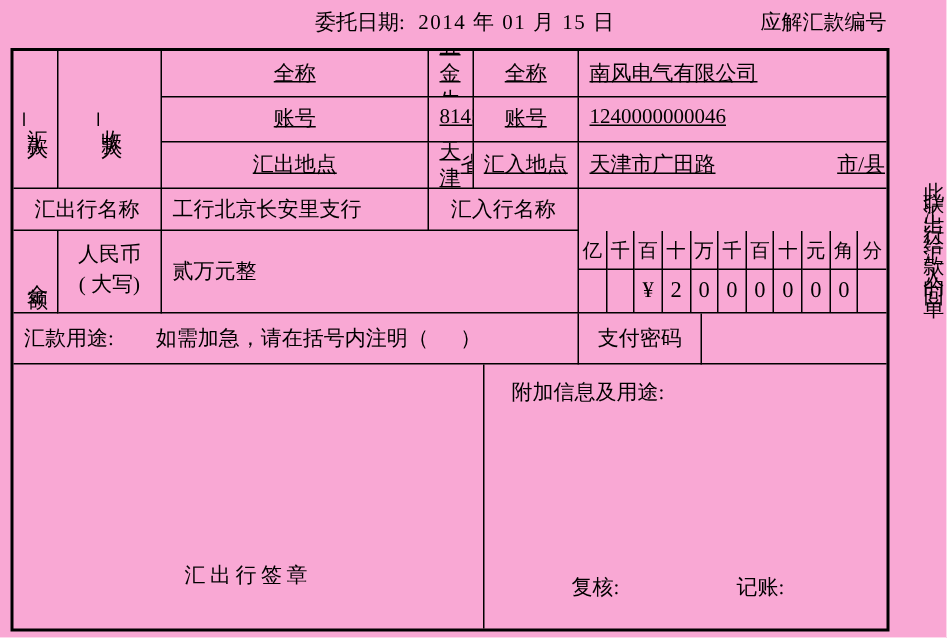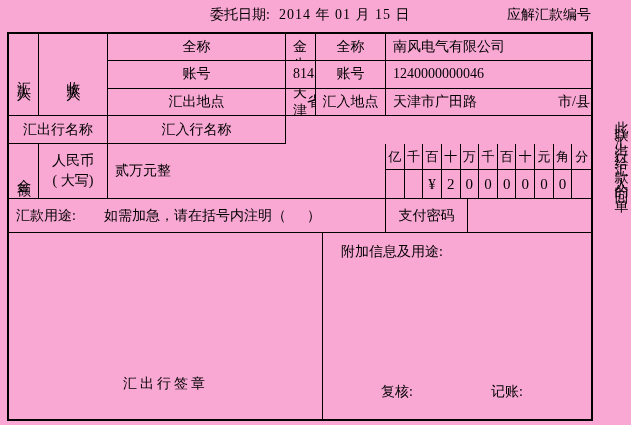--- a/index.html
+++ b/index.html
@@ -17,22 +17,22 @@
     border:2px solid #000;box-sizing:border-box;
     display:flex;flex-direction:column;
   }
   .cell{border-right:1px solid #000;border-bottom:1px solid #000;box-sizing:border-box;
         display:flex;align-items:center;overflow:hidden;}
   .noR{border-right:none;}
   .center{justify-content:center;}
   .padL{padding-left:7px;}
   .vwrap{display:flex;align-items:center;justify-content:center;}
   .vtext{writing-mode:vertical-rl;text-orientation:upright;letter-spacing:3px;line-height:1;}
-  .blockA{height:82px;display:grid;grid-template-columns:30px 69px 178px 30px 70px 1fr;
-          grid-template-rows:repeat(3,1fr);flex:0 0 auto;}
+  .blockA{height:92px;display:grid;grid-template-columns:30px 69px 178px 30px 70px 1fr;
+          grid-template-rows:repeat(3,1fr);flex:0 0 auto;text-decoration:underline;}
   .span3{grid-row:1 / 4;}
   .bankrow{height:28px;display:grid;grid-template-columns:99px 178px 100px 1fr;flex:0 0 auto;}
   .amount{height:55px;display:grid;grid-template-columns:30px 69px 278px 1fr;flex:0 0 auto;}
   .words-label{flex-direction:column;justify-content:center;line-height:1.45;}
   .digit-grid{display:grid;grid-template-columns:repeat(11,1fr);grid-template-rows:26px 1fr;
               padding:0;align-items:stretch;}
   .dcell{border-right:1px solid #000;box-sizing:border-box;display:flex;
          align-items:center;justify-content:center;}
   .dhead{border-bottom:1px solid #000;font-size:13px;}
   .dval{font-size:15px;}
@@ -98,20 +98,21 @@
       </div>
       <div class="cell center">汇入地点</div>
       <div class="cell padL noR">
         <span>天津市广田路</span>
         <span class="suffix-right">市/县</span>
       </div>
     </div>
 
     <div class="bankrow">
       <div class="cell center">汇出行名称</div>
+      <div class="cell padL">工行北京长安里支行</div>
       <div class="cell center">汇入行名称</div>
     </div>
 
     <div class="amount">
       <div class="cell center vwrap">
         <span class="vtext">金额</span>
       </div>
       <div class="cell center words-label">
         <span>人民币</span>
         <span>( 大写)</span>

